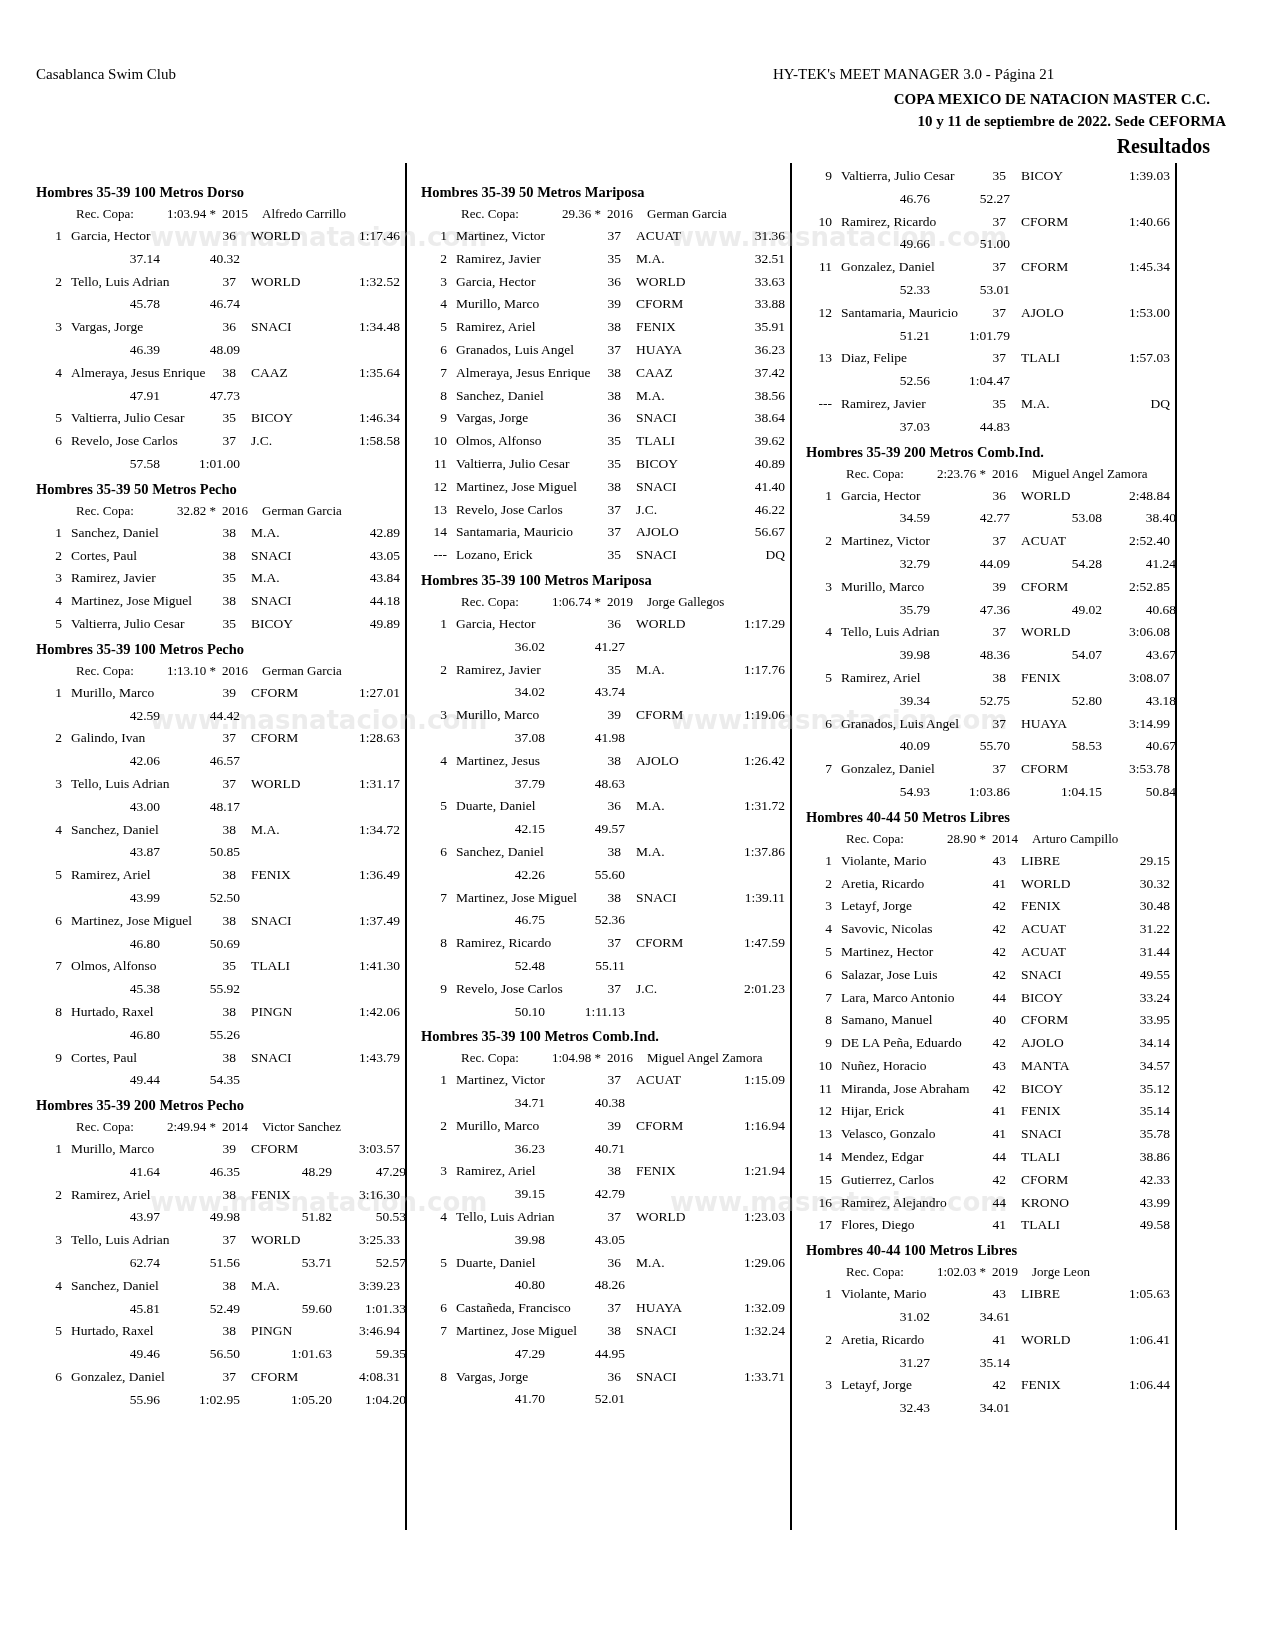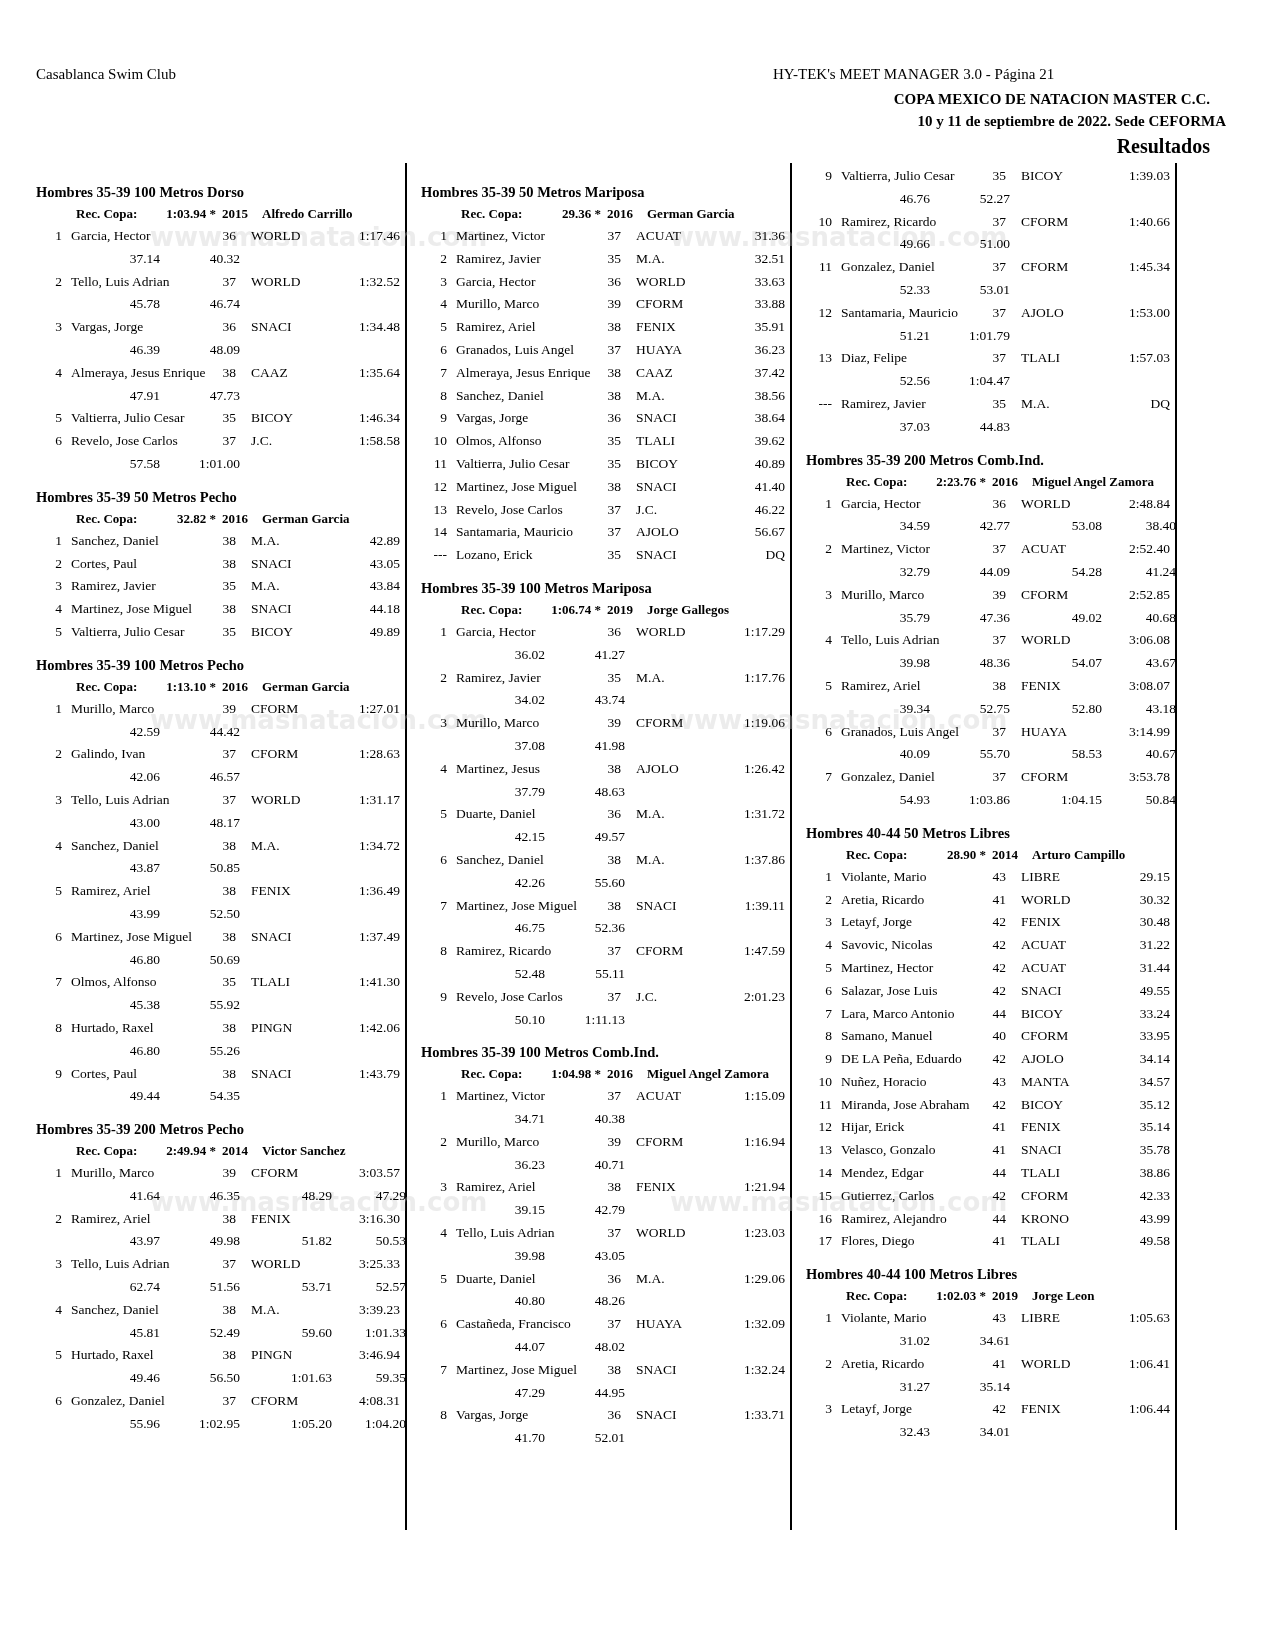--- a/index.html
+++ b/index.html
@@ -7,23 +7,23 @@
          font-family: "Liberation Serif", "DejaVu Serif", serif; color: #000; }
   .hdr-left { position: absolute; left: 36px; top: 66px; font-size: 15px; }
   .hdr-right { position: absolute; left: 773px; top: 66px; font-size: 15px; }
   .title { position: absolute; left: 0; width: 1210px; text-align: right; font-weight: bold; }
   .t1 { top: 91px; font-size: 15px; }
   .t2 { top: 113px; font-size: 15px; padding-left: 16px; }
   .t3 { top: 135px; font-size: 20px; }
   .divider { position: absolute; top: 163px; width: 2px; height: 1367px; background: #000; }
   .col { position: absolute; top: 165px; width: 370px; font-size: 13.5px; }
   .event { margin-bottom: 0; }
-  .ev-title { font-weight: bold; font-size: 14.5px; height: 22px; line-height: 22px; margin-top: 10px; white-space: nowrap; }
+  .ev-title { font-weight: bold; font-size: 14.5px; height: 22px; line-height: 22px; margin-top: 2px; white-space: nowrap; }
   .ev-title.first { margin-top: 16px; }
-  .rec { position: relative; height: 22px; line-height: 22px; font-weight: bold; font-size: 13px; white-space: nowrap; }
+  .rec { position: relative; height: 22px; line-height: 22px; font-weight: normal; font-size: 13px; white-space: nowrap; }
   .rec .lbl { position: absolute; left: 40px; }
   .rec .rt { position: absolute; left: 100px; width: 80px; text-align: right; }
   .rec .yr { position: absolute; left: 186px; }
   .rec .hold { position: absolute; left: 226px; }
   .row { position: relative; height: 22.8px; line-height: 22.8px; white-space: nowrap; }
   .row .pl { position: absolute; left: 0; width: 26px; text-align: right; }
   .row .nm { position: absolute; left: 35px; }
   .row .ag { position: absolute; left: 180px; width: 20px; text-align: right; }
   .row .tm { position: absolute; left: 215px; }
   .row .ft { position: absolute; left: 290px; width: 74px; text-align: right; }
@@ -654,24 +654,20 @@
         <span>40.80</span>
         <span>48.26</span>
       </div>
       <div class="row">
         <span class="pl">6</span>
         <span class="nm">Castañeda, Francisco</span>
         <span class="ag">37</span>
         <span class="tm">HUAYA</span>
         <span class="ft">1:32.09</span>
       </div>
-      <div class="splits">
-        <span>44.07</span>
-        <span>48.02</span>
-      </div>
       <div class="row">
         <span class="pl">7</span>
         <span class="nm">Martinez, Jose Miguel</span>
         <span class="ag">38</span>
         <span class="tm">SNACI</span>
         <span class="ft">1:32.24</span>
       </div>
       <div class="splits">
         <span>47.29</span>
         <span>44.95</span>

